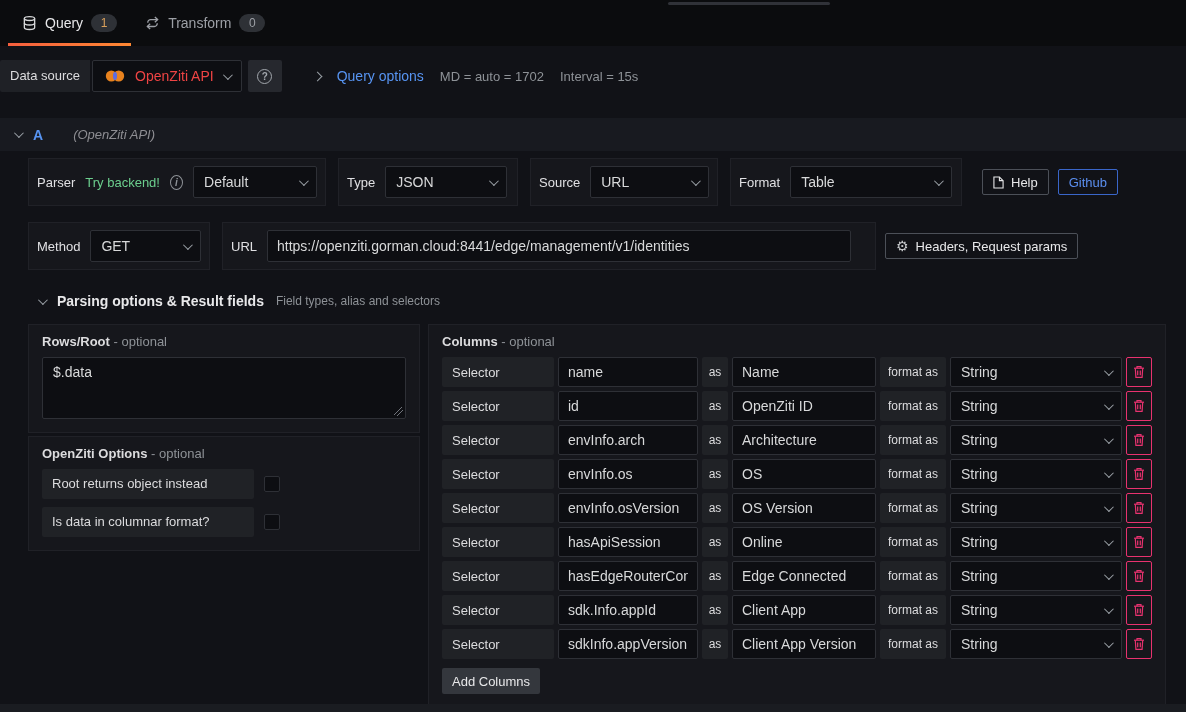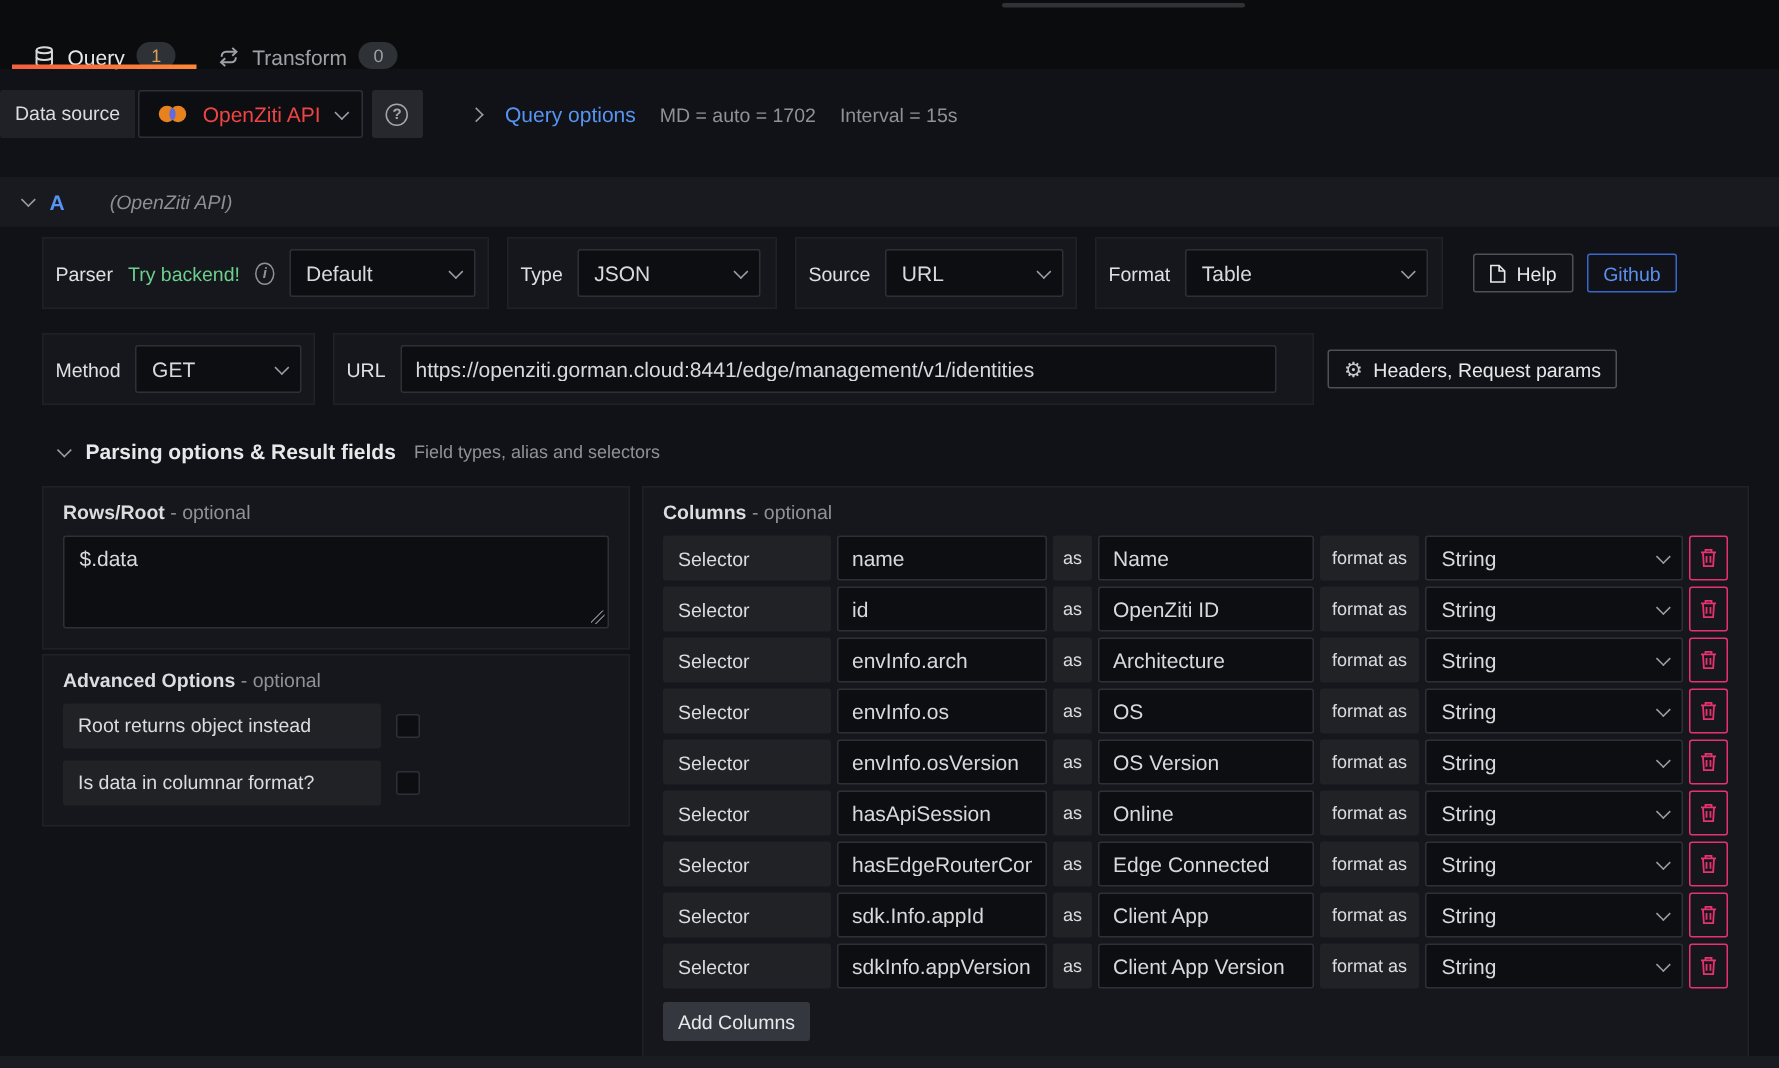--- a/index.html
+++ b/index.html
@@ -5,21 +5,21 @@
   * { margin:0; padding:0; box-sizing:border-box; }
   html,body { background:#000; }
   .screen {
     position:relative; width:1186px; height:712px; overflow:hidden;
     background:#111217; color:#d8d9da;
     font-family:"Liberation Sans", sans-serif; font-size:13px;
   }
   
   .tabbar { position:relative; height:46px; background:#0b0c0e; display:flex; align-items:stretch; padding:0 8px; }
   .drag-handle { position:absolute; top:2px; left:668px; width:162px; height:3px; background:#303238; border-radius:2px; }
-  .tab { position:relative; display:flex; align-items:flex-end; gap:8px; padding:0 14px; cursor:pointer; }
+  .tab { position:relative; display:flex; align-items:center; gap:8px; padding:0 14px; cursor:pointer; }
   .tab .tab-label { font-size:14px; font-weight:500; color:#9da0a6; }
   .tab.active .tab-label { color:#e8e8ea; }
   .tab.active::after { content:''; position:absolute; left:0; right:0; bottom:0; height:3px;
     background:linear-gradient(90deg,#f55f3e,#ff8833); }
   .badge { min-width:26px; height:18px; padding:0 8px; border-radius:9px; background:#2e3136;
     display:inline-flex; align-items:center; justify-content:center; font-size:12px; color:#9da0a6; }
   .badge.warm { color:#d9a05b; }
   .ticon { display:inline-flex; align-items:center; color:#9da0a6; }
   
   .ds-row { display:flex; align-items:center; height:32px; margin-top:14px; }
@@ -237,21 +237,21 @@
             <span class="panel-optional">- optional</span>
           </div>
           <div class="rowsroot-wrap">
             <textarea class="rowsroot-area" style="">$.data</textarea>
             <span class="resize-grip"></span>
           </div>
         </div>
 
         <div class="panel">
           <div>
-            <span class="panel-title">Advanced Options</span>
+            <span class="panel-title">OpenZiti Options</span>
             <span class="panel-optional">- optional</span>
           </div>
           <div class="adv-row">
             <span class="adv-label">Root returns object instead array?</span>
             <span class="checkbox"></span>
           </div>
           <div class="adv-row">
             <span class="adv-label">Is data in columnar format?</span>
             <span class="checkbox"></span>
           </div>

